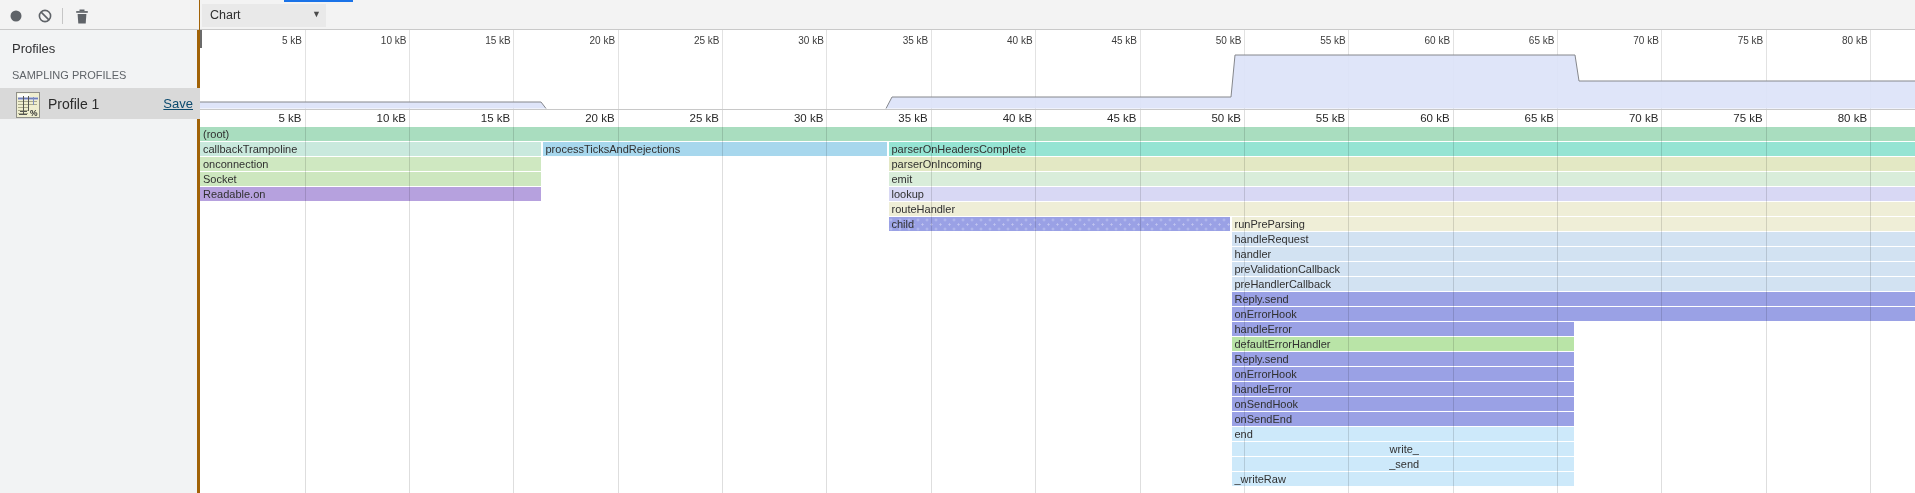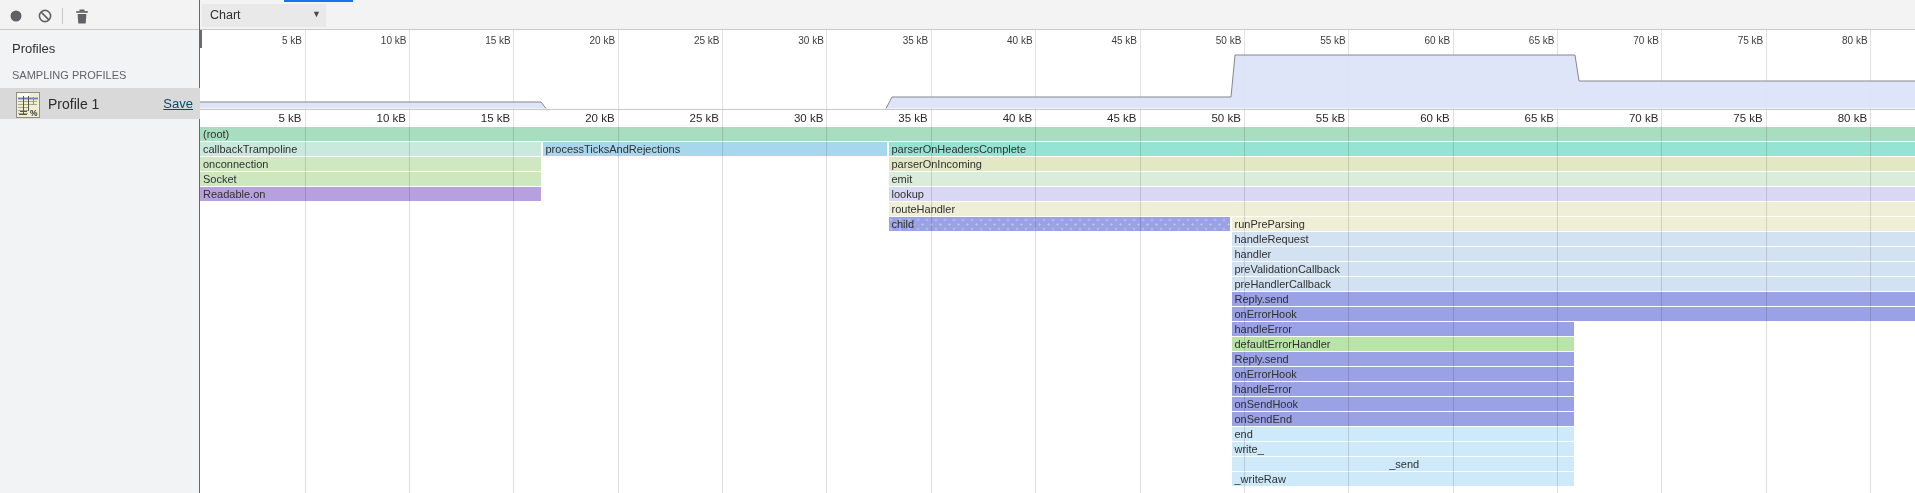--- a/index.html
+++ b/index.html
@@ -10,21 +10,21 @@
 .tlab{position:absolute;font-size:10px;color:#3c3c3c;z-index:7}
 .blab{position:absolute;font-size:11.5px;color:#282828;z-index:7}
 </style></head><body>
 <div id="page">
 <div class="abs" style="left:0;top:0;width:1915px;height:30px;background:#f3f3f3;border-bottom:1px solid #c9c9c9"></div>
 <div class="abs" style="left:284px;top:0;width:69px;height:2px;background:#1a73e8"></div>
 <div class="abs" style="left:202px;top:4px;width:124px;height:23px;background:#e9e9e9;z-index:3">
 <span style="position:absolute;left:8px;top:4px;font-size:12.5px;color:#2e2e2e">Chart</span>
 <span style="position:absolute;right:5px;top:5px;font-size:9px;color:#4a4a4a">▼</span>
     </div>
-<div class="abs" style="left:0;top:0;width:200px;height:493px;background:#f2f3f4;border-right:1px solid #a16207;z-index:10">
+<div class="abs" style="left:0;top:0;width:200px;height:493px;background:#f2f3f4;border-right:3px solid #a16207;z-index:10">
 <div class="abs" style="left:0;top:0;width:199px;height:30px;background:#f3f3f3;border-bottom:1px solid #c9c9c9"></div>
 <svg class="abs" style="left:9px;top:9px" width="14" height="14">
         <circle cx="7" cy="7" r="5.5" fill="#5f6368"></circle>
       </svg>
 <svg class="abs" style="left:38px;top:9px" width="14" height="14">
         <circle cx="7" cy="7" r="5.6" fill="none" stroke="#5f6368" stroke-width="1.6"></circle>
         <line x1="3.1" y1="3.1" x2="10.9" y2="10.9" stroke="#5f6368" stroke-width="1.6"></line>
       </svg>
 <div class="abs" style="left:62px;top:8px;width:1px;height:16px;background:#c6c6c6"></div>
 <svg class="abs" style="left:75px;top:9px" width="14" height="15" viewBox="0 0 14 15">
@@ -136,21 +136,21 @@
 <div class="bar" style="left:1231.5px;top:292px;width:683.5px;background:#9aa1e5;">Reply.send</div>
 <div class="bar" style="left:1231.5px;top:307px;width:683.5px;background:#9aa1e5;">onErrorHook</div>
 <div class="bar" style="left:1231.5px;top:322px;width:342.5px;background:#9aa1e5;">handleError</div>
 <div class="bar" style="left:1231.5px;top:337px;width:342.5px;background:#b9e4a7;">defaultErrorHandler</div>
 <div class="bar" style="left:1231.5px;top:352px;width:342.5px;background:#9aa1e5;">Reply.send</div>
 <div class="bar" style="left:1231.5px;top:367px;width:342.5px;background:#9aa1e5;">onErrorHook</div>
 <div class="bar" style="left:1231.5px;top:382px;width:342.5px;background:#9aa1e5;">handleError</div>
 <div class="bar" style="left:1231.5px;top:397px;width:342.5px;background:#9aa1e5;">onSendHook</div>
 <div class="bar" style="left:1231.5px;top:412px;width:342.5px;background:#9aa1e5;">onSendEnd</div>
 <div class="bar" style="left:1231.5px;top:427px;width:342.5px;background:#cde9fa;">end</div>
-<div class="bar" style="left:1231.5px;top:442px;width:342.5px;background:#cde9fa;">write_</div>
+<div class="bar" style="left:1231.5px;top:442px;width:342.5px;background:#cde9fa;text-align:center;">write_</div>
 <div class="bar" style="left:1231.5px;top:457px;width:342.5px;background:#cde9fa;text-align:center;">_send</div>
 <div class="bar" style="left:1231.5px;top:472px;width:342.5px;background:#cde9fa;">_writeRaw</div>
 <div class="gl" style="left:304.5px;top:110px;height:383px"></div>
 <div class="gl" style="left:408.9px;top:110px;height:383px"></div>
 <div class="gl" style="left:513.2px;top:110px;height:383px"></div>
 <div class="gl" style="left:617.6px;top:110px;height:383px"></div>
 <div class="gl" style="left:722.0px;top:110px;height:383px"></div>
 <div class="gl" style="left:826.4px;top:110px;height:383px"></div>
 <div class="gl" style="left:930.7px;top:110px;height:383px"></div>
 <div class="gl" style="left:1035.1px;top:110px;height:383px"></div>

